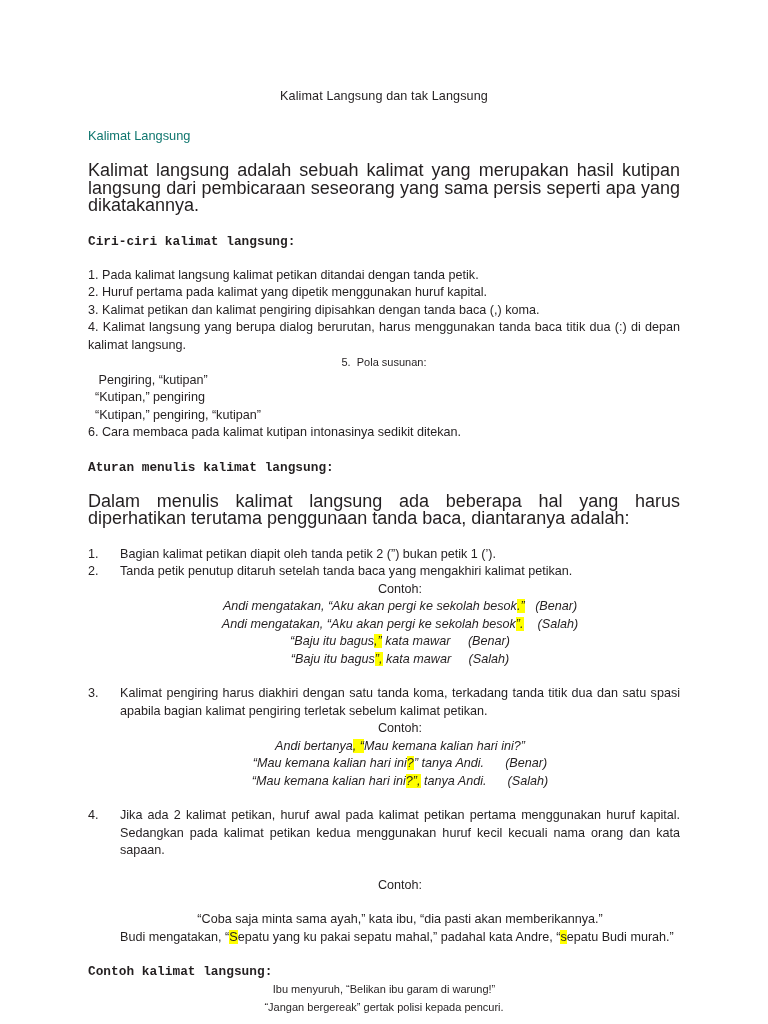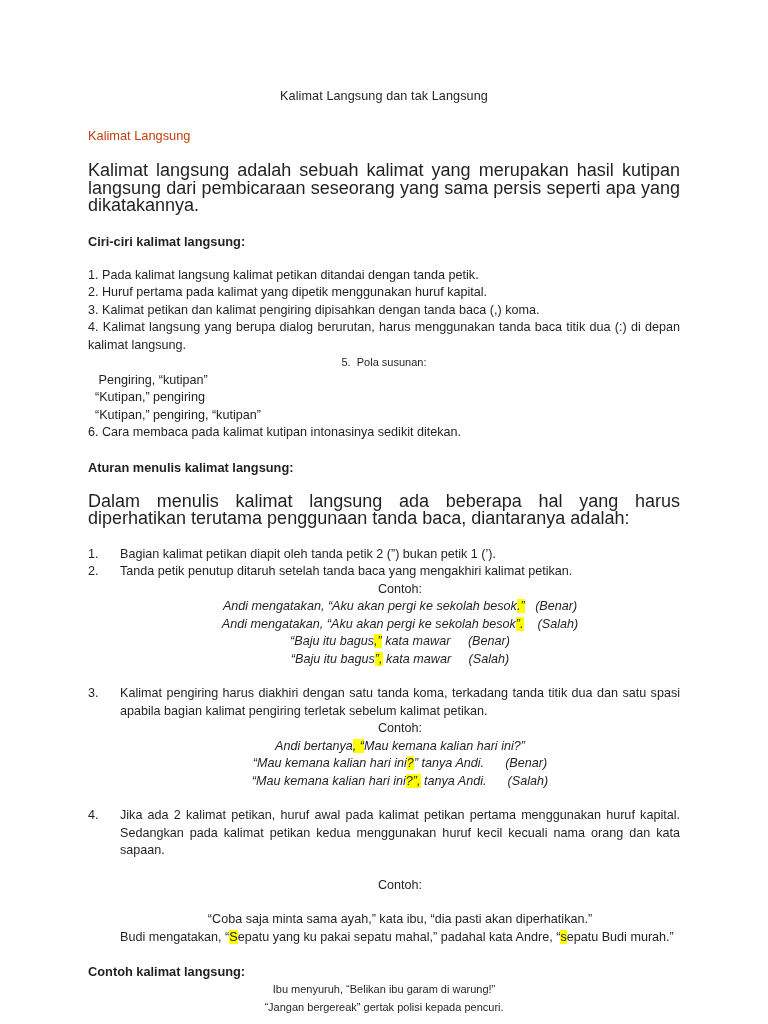--- a/index.html
+++ b/index.html
@@ -33,34 +33,34 @@
   
   .doc-title {
     text-align: center;
     font-size: 12.6px;
     line-height: 17px;
     font-family: "Liberation Sans", sans-serif;
     margin: 0 0 22px 0;
     letter-spacing: 0.1px;
   }
   .red-heading {
-    color: #c2410c;
+    color: #0f766e;
     font-size: 12.8px;
     line-height: 17px;
     margin: 0 0 18px 0;
     font-family: "Liberation Sans", sans-serif;
   }
   .para {
     font-size: 18px;
     line-height: 17.5px;
     text-align: justify;
     margin: 0 0 18px 0;
   }
   .bold-heading {
-    font-family: Liberation Sans, sans-serif;
+    font-family: Liberation Mono, monospace;
     font-weight: bold;
     font-size: 12.8px;
     line-height: 17px;
     margin: 0 0 17px 0;
   }
   .bold-heading.tight {
     margin-bottom: 1px;
   }
   .plain-line {
     font-size: 11px;
@@ -174,21 +174,21 @@
     </div>
 
     <div class="gap-1"></div>
 
     <div class="hang">
       <span class="marker">4.</span>
       <span>Jika ada 2 kalimat petikan, huruf awal pada kalimat petikan pertama menggunakan huruf kapital. Sedangkan pada kalimat petikan kedua menggunakan huruf kecil kecuali nama orang dan kata sapaan.</span>
       <div class="gap-1"></div>
       <div class="sub">Contoh:</div>
       <div class="gap-1"></div>
-      <div class="sub">“Coba saja minta sama ayah,” kata ibu, “dia pasti akan diperhatikan.”</div>
+      <div class="sub">“Coba saja minta sama ayah,” kata ibu, “dia pasti akan memberikannya.”</div>
       <div class="sub" style="text-align:justify;"><span>Budi mengatakan, “</span><mark class="hl">S</mark><span>epatu yang ku pakai sepatu mahal,” padahal kata Andre, “</span><mark class="hl">s</mark><span>epatu Budi murah.”</span></div>
     </div>
 
     <div class="gap-1"></div>
 
     <div class="bold-heading tight">Contoh kalimat langsung:</div>
     <div class="plain-line">Ibu menyuruh, “Belikan ibu garam di warung!”</div>
     <div class="plain-line">“Jangan bergereak” gertak polisi kepada pencuri.</div>
 
   </div>

